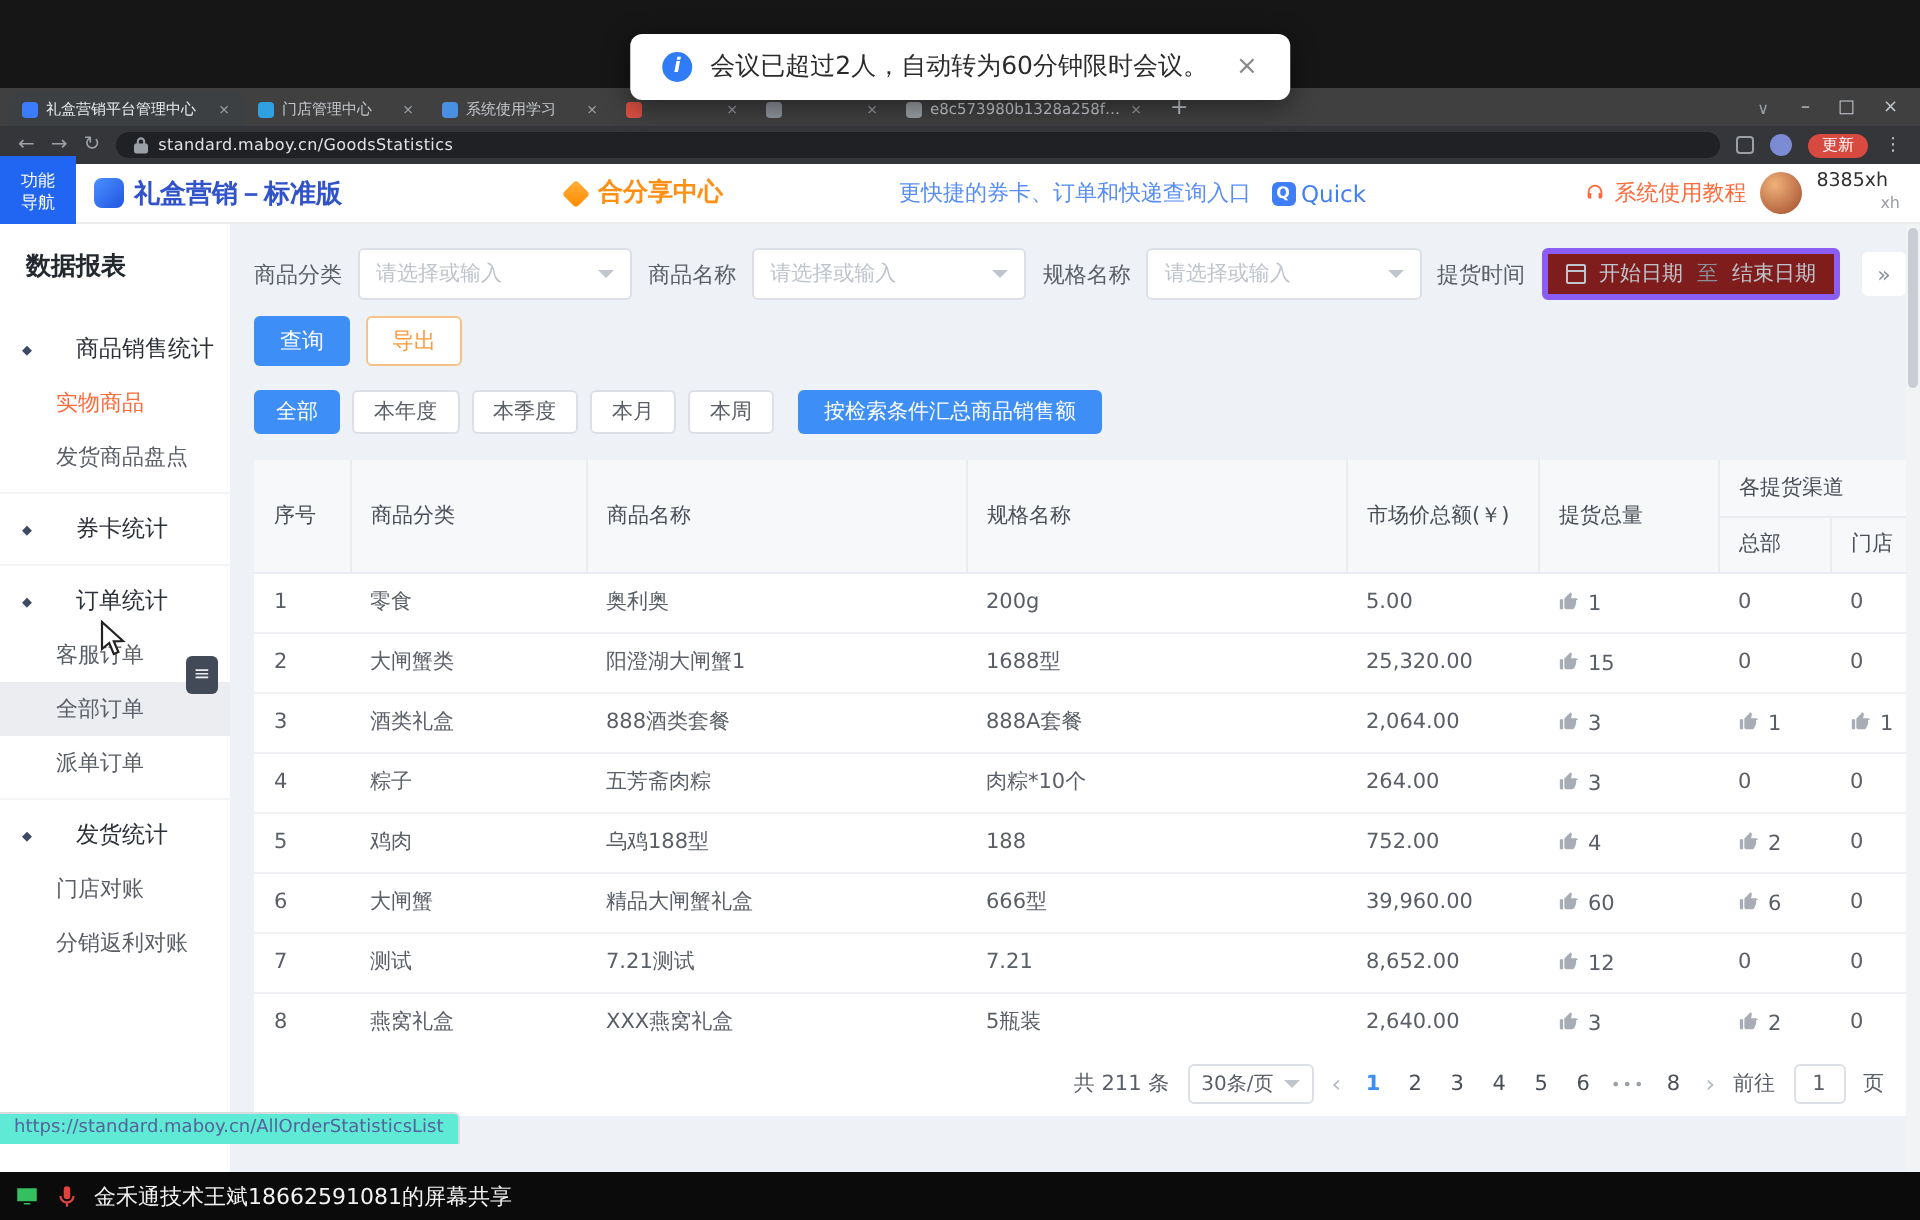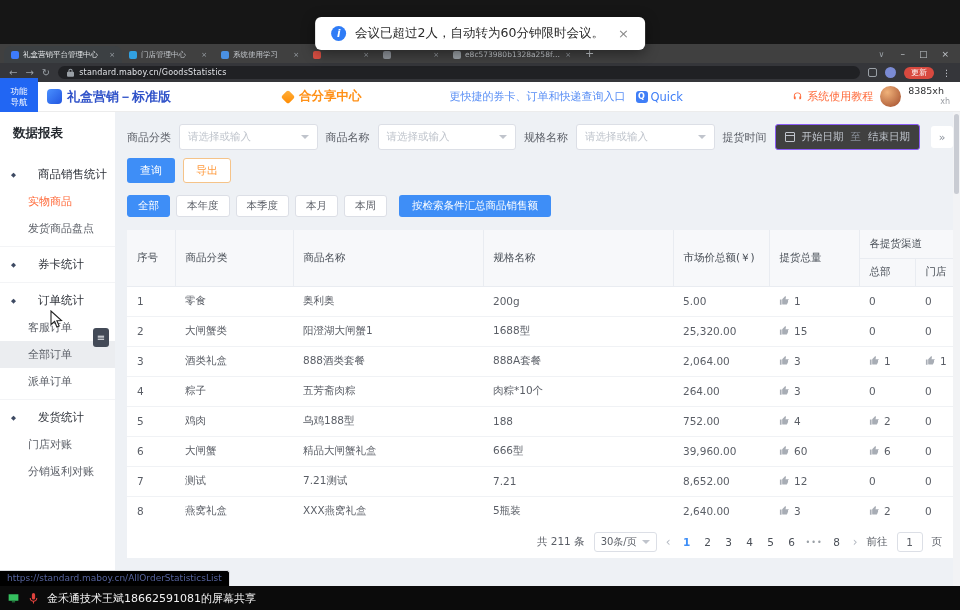--- a/index.html
+++ b/index.html
@@ -107,21 +107,21 @@
   .vthumb { position:absolute; right:1px; top:2px; width:5px; height:80px; background:#c9ccd3; border-radius:3px; }
 
   .main { flex:1; min-width:0; padding:12px 0 0 12px; position:relative; }
   .filter-row { display:flex; align-items:center; gap:8px; height:26px; padding-right:40px; }
   .f-label { font-size:11px; color:#5a5e66; flex:none; }
   .sel { width:146px; height:26px; background:#fff; border:1px solid #dcdfe6; border-radius:3px;
     display:flex; align-items:center; justify-content:space-between; padding:0 8px; }
   .ph { color:#bfc4cc; font-size:10.5px; white-space:nowrap; }
   .caret { width:0; height:0; border-left:4px solid transparent; border-right:4px solid transparent;
     border-top:4px solid #c0c4cc; flex:none; }
-  .date-box { height:26px; background:#404040; border:1px solid #8b5cf6; border-radius:3px;
+  .date-box { height:26px; background:#7f1d1d; border:3px solid #8b5cf6; border-radius:3px;
     display:flex; align-items:center; gap:7px; padding:0 9px; }
   .cal { width:10px; height:10px; border:1px solid #c0c4cc; border-radius:1px; position:relative; flex:none; }
   .cal:before { content:""; position:absolute; top:2px; left:0; right:0; height:1px; background:#c0c4cc; }
   .date-sep { color:#8a909a; font-size:10.5px; }
   .collapse-box { position:absolute; top:14px; right:7px; width:22px; height:22px; background:#fff;
     border-radius:3px; display:flex; align-items:center; justify-content:center; color:#8a909a; font-size:11px; }
   .collapse-box:before { content:"»"; }
 
   .action-row { display:flex; gap:8px; margin-top:8px; }
   .btn { height:25px; border-radius:3px; font-size:11px; display:flex; align-items:center;
@@ -152,21 +152,21 @@
   .arrow { color:#b4b9c2; font-size:12px; cursor:pointer; }
   .arrow-prev:before { content:"‹"; }
   .arrow-next:before { content:"›"; }
   .pages { display:flex; gap:7px; align-items:center; }
   .pg { min-width:14px; text-align:center; color:#4a4f57; cursor:pointer; }
   .pg.active { color:#3e8ef7; font-weight:bold; }
   .pg.dots { color:#9aa0a6; font-size:8px; letter-spacing:1px; }
   .goto-input { width:26px; height:20px; border:1px solid #dcdfe6; border-radius:3px; text-align:center;
     font-size:10.5px; color:#5a5e66; padding:0; background:#fff; font-family:inherit; }
 
-  .status-tip { position:absolute; left:0; bottom:0; background:#000000; border:1px solid #d8dade;
+  .status-tip { position:absolute; left:0; bottom:14px; background:#5eead4; border:1px solid #d8dade;
     border-left:none; border-bottom:none; border-radius:0 3px 0 0; padding:2px 7px 3px;
     font-size:9px; color:#55629c; z-index:20; }
 
   
   .share-bar { position:absolute; left:0; bottom:0; width:960px; height:24px; background:#0b0b0b;
     display:flex; align-items:center; gap:7px; padding-left:7px; z-index:40; }
   .sb-ic { width:13px; height:13px; }
   .sb-text { color:#f2f2f2; font-size:11px; }
 </style>
 </head>

